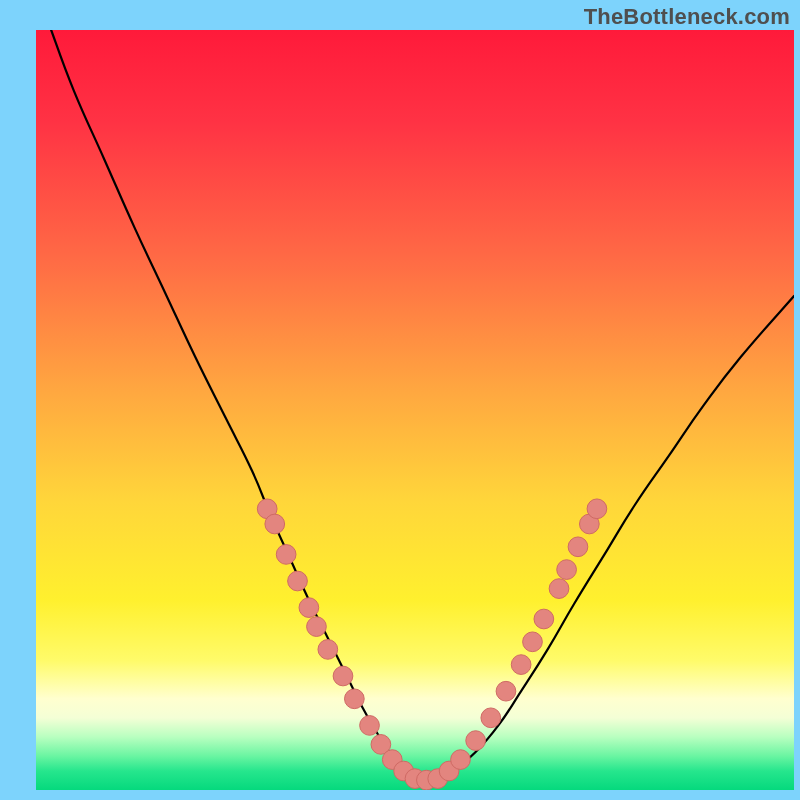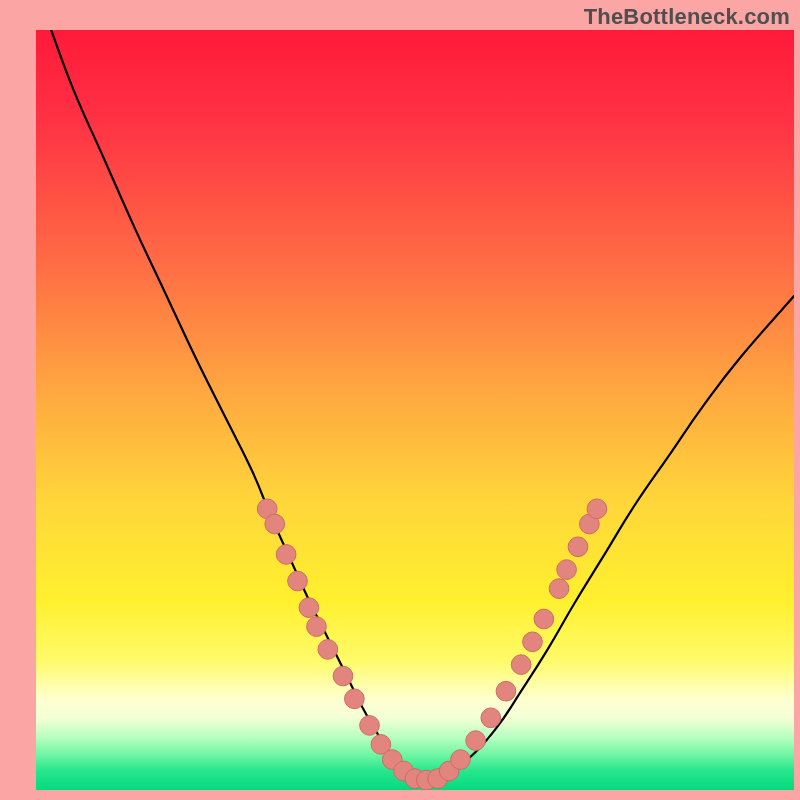--- a/index.html
+++ b/index.html
@@ -10,21 +10,21 @@
     overflow: hidden;
     background: #000;
     font-family: Arial, Helvetica, sans-serif;
   }
   .frame {
     position: absolute;
     left: 0;
     top: 0;
     width: 800px;
     height: 800px;
-    background: #fca5a5;
+    background: #7dd3fc;
   }
   .plot {
     position: absolute;
     box-sizing: border-box;
   }
   .watermark {
     position: absolute;
     top: 4px;
     right: 10px;
     font-size: 22px;

